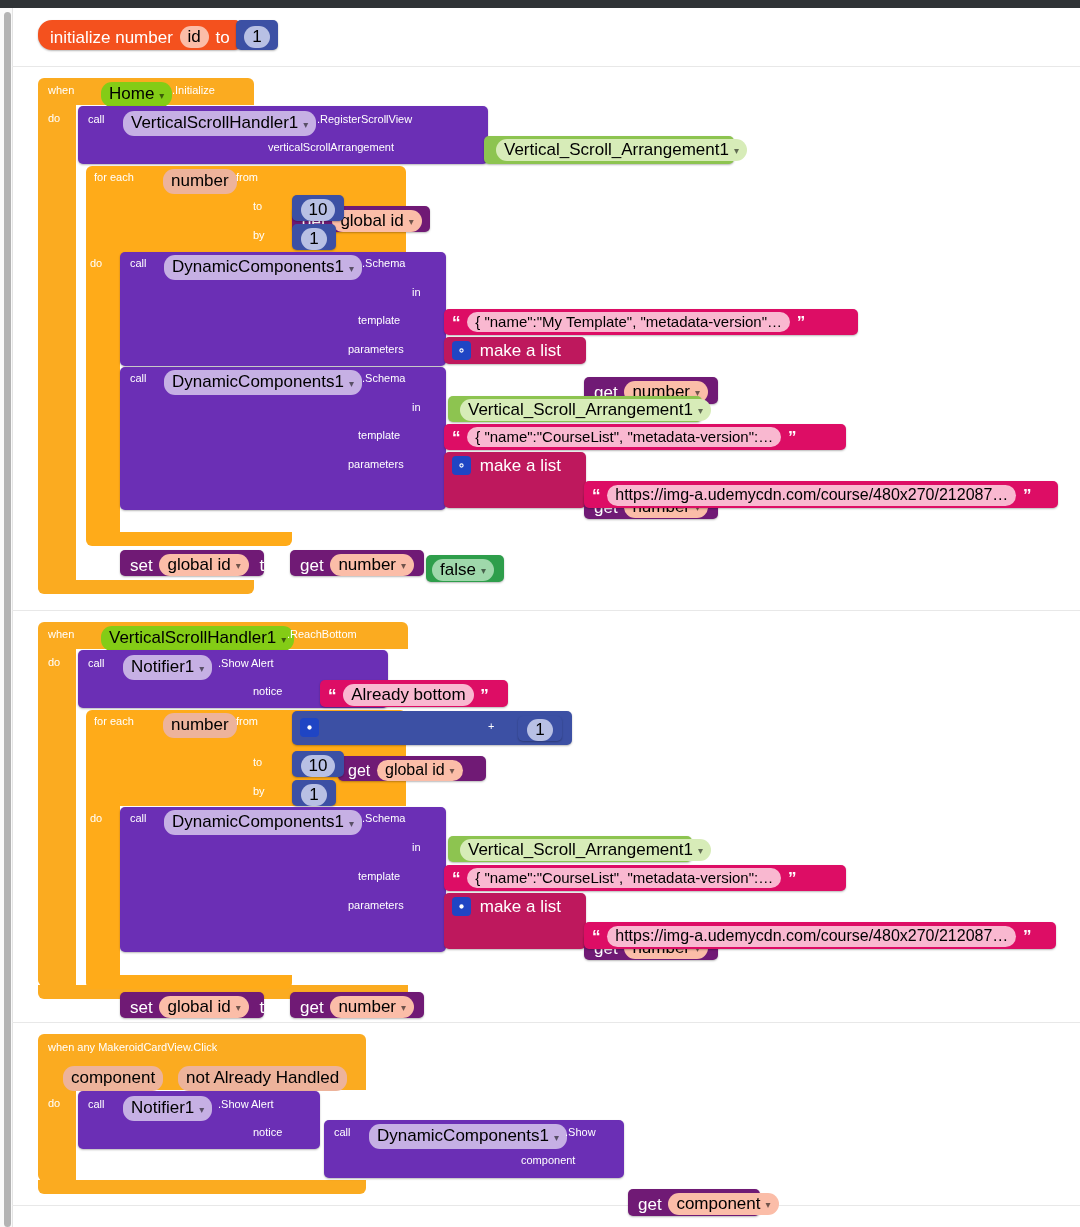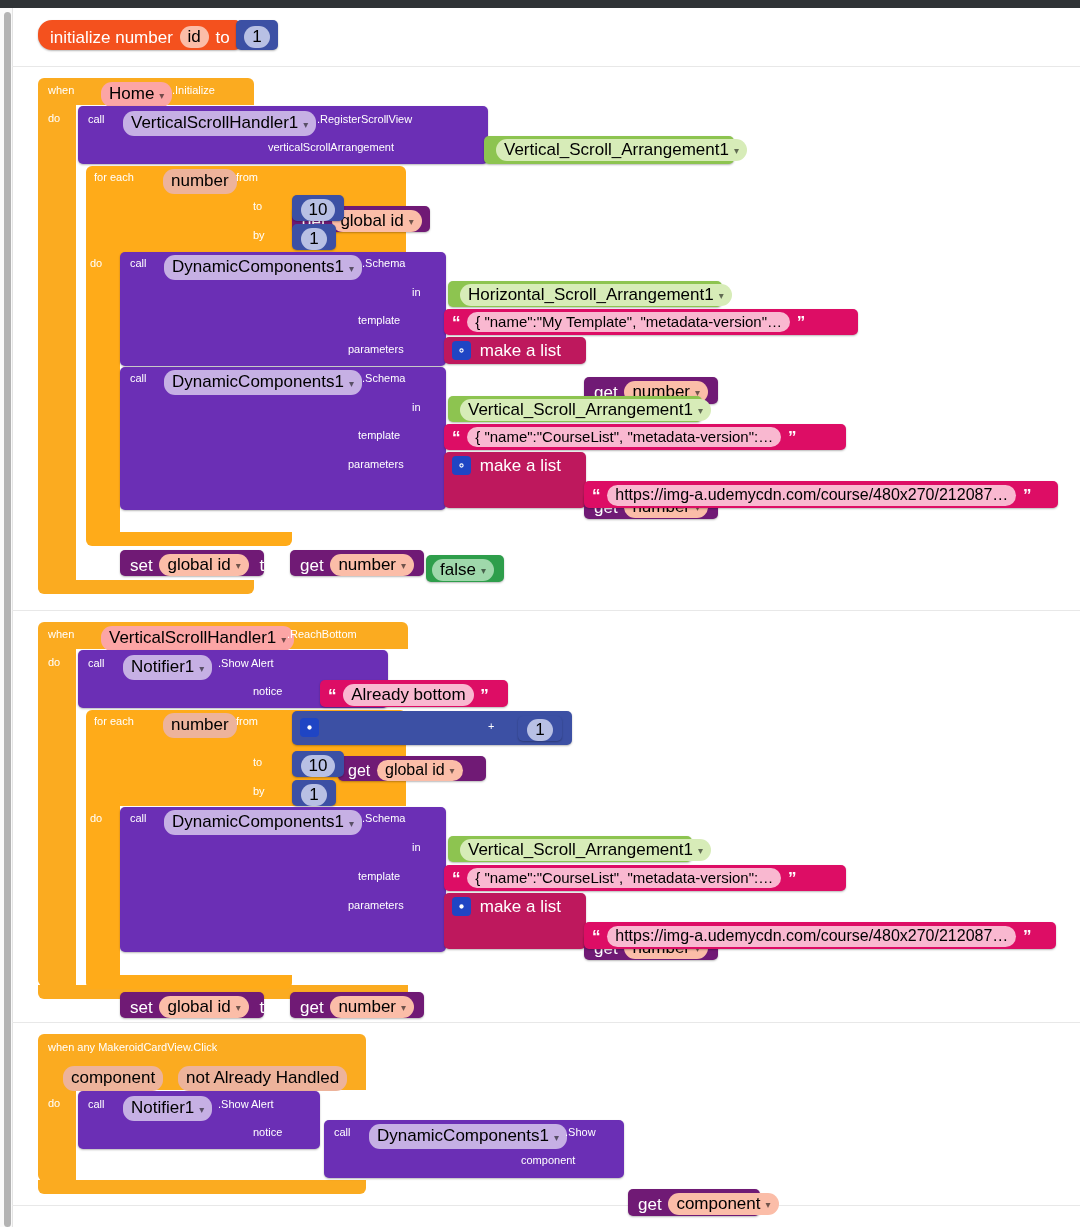--- a/index.html
+++ b/index.html
@@ -70,21 +70,21 @@
     margin: 0 2px;
     vertical-align: middle;
   }
   .pill.drop::after {
     content: "\25BE";
     font-size: 10px;
     margin-left: 5px;
     opacity: .55;
     transform: translateY(1px);
   }
-  .pill-event   { background: #fca5a5; }
+  .pill-event   { background: #84cc16; }
   .pill-method  { background: #c6b0e4; }
   .pill-var     { background: #fbbda8; }
   .pill-varname { background: #edb39b; }
   .pill-number  { background: #b8c0e4; }
   .pill-text    { background: #f9b8d0; }
   .pill-comp    { background: #d7ecb8; }
   .pill-set     { background: #b4ddbe; }
   .pill-logic   { background: #9fd8ab; }
 
   .lbl { vertical-align: middle; }
@@ -163,23 +163,20 @@
     <span class="pill pill-number">1</span>
   </div>
   <div class="rowlbl" style="left:90px; top:257px;">do</div>
 
   <div class="blk c-method shadowed" style="left:120px; top:252px; width:326px; height:114px;"></div>
   <div class="rowlbl" style="left:130px; top:257px;">call</div>
   <span class="pill pill-method drop" style="position:absolute; left:162px; top:255px;">DynamicComponents1</span>
   <div class="rowlbl" style="left:362px; top:257px;">.Schema</div>
 
   <div class="rowlbl" style="left:412px; top:286px;">in</div>
-  <div class="blk c-comp shadowed" style="left:448px; top:281px; width:274px; height:26px; padding:3px 0 0 10px;">
-    <span class="pill pill-comp drop">Horizontal_Scroll_Arrangement1</span>
-  </div>
 
   <div class="rowlbl" style="left:358px; top:314px;">template</div>
   <div class="blk c-text shadowed" style="left:444px; top:309px; width:414px; height:26px; padding:3px 0 0 8px;">
     <span class="qt">“</span>
     <span class="pill pill-text" style="font-size:15px;">{   "name":"My Template",   "metadata-version"…</span>
     <span class="qt">”</span>
   </div>
 
   <div class="rowlbl" style="left:348px; top:343px;">parameters</div>
   <div class="blk c-list shadowed" style="left:444px; top:337px; width:142px; height:27px; padding:4px 0 0 8px;">

